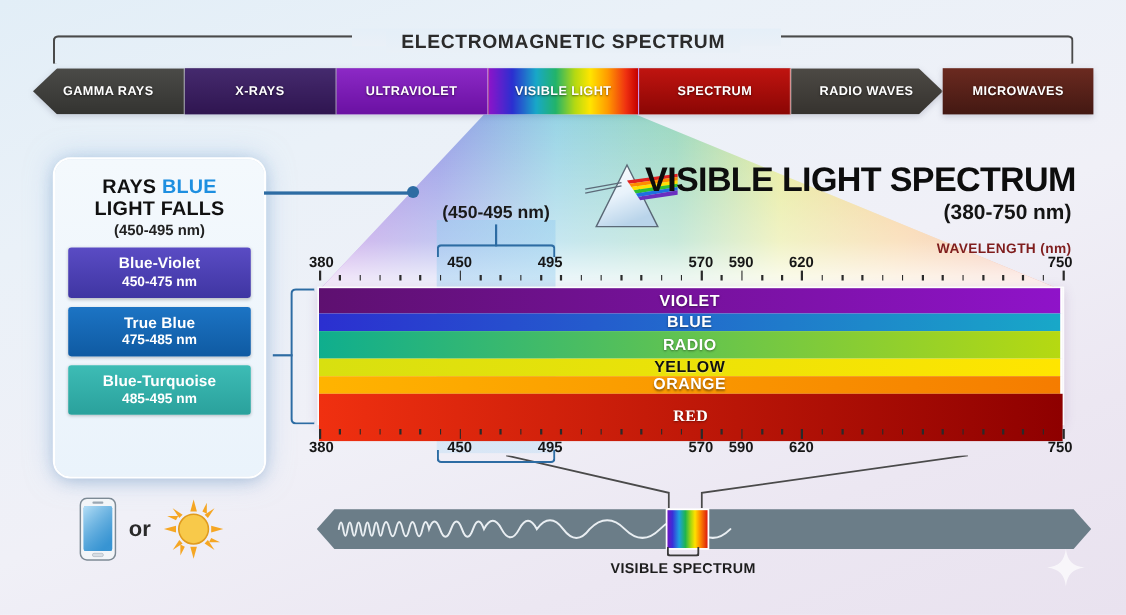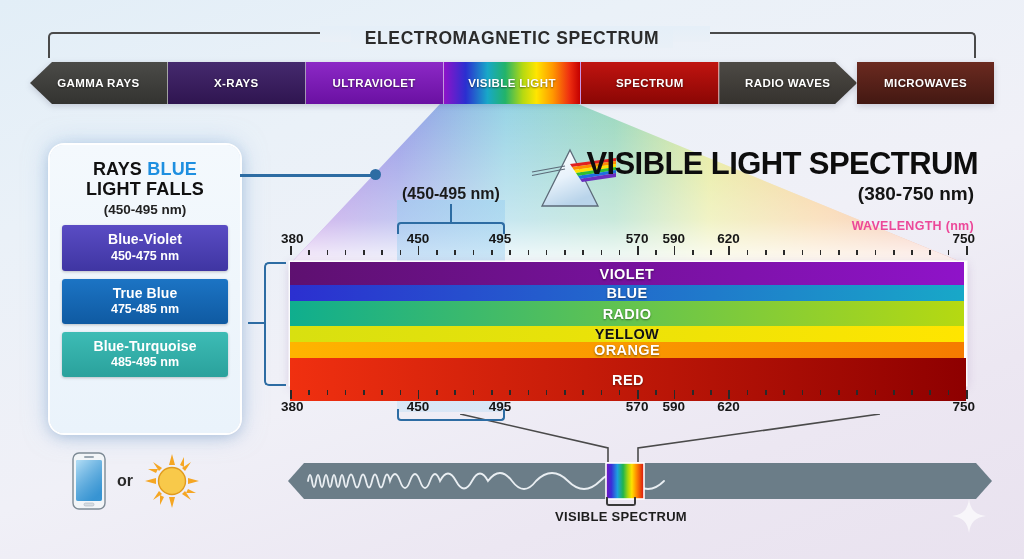--- a/index.html
+++ b/index.html
@@ -84,39 +84,39 @@
 
   .vls-title {
     position:absolute; right:46px; top:146px; font-size:31px; font-weight:800;
     letter-spacing:-.6px; color:#0d0d0d; z-index:6; white-space:nowrap;
   }
   .vls-sub {
     position:absolute; right:50px; top:183px; font-size:19px; font-weight:700; color:#141414; z-index:6;
   }
   .wl-label {
     position:absolute; right:50px; top:219px; font-size:12.5px; font-weight:700;
-    letter-spacing:.3px; color:#ec4899; z-index:6;
+    letter-spacing:.3px; color:#7f1d1d; z-index:6;
   }
 
   
   .blue-col {
     position:absolute; top:200px; height:212px;
     background:linear-gradient(180deg,rgba(150,205,240,.48),rgba(168,215,245,.30));
     z-index:1;
   }
 
   
   .spec-wrap { position:absolute; left:290px; top:262px; width:676px; height:123px; z-index:4; }
   .spec-bar {
     position:absolute; inset:0; display:flex;
     box-shadow:0 0 0 1.5px rgba(255,255,255,.9), 0 2px 10px rgba(120,60,140,.25);
     flex-direction:column;
   }
   .spec-seg { position:relative; display:flex; align-items:center; justify-content:center; border-right:2px solid #fff; }
-  .spec-seg:last-child { border-right:none; }
+  .spec-seg:last-child { border-right:none;font-family:Liberation Serif, serif; }
   .spec-seg span {
     font-size:14.5px; font-weight:800; letter-spacing:.4px; color:#fff;
     text-shadow:0 1px 2px rgba(0,0,0,.45); z-index:2; white-space:nowrap;
   }
   .spec-seg.dark span { color:#111; text-shadow:0 1px 1px rgba(255,255,255,.35); }
 
   .axis { position:absolute; left:290px; width:676px; height:1px; z-index:5; }
   .axis.top { top:254px; }
   .axis.bot { top:390px; }
   .tick { position:absolute; width:1.6px; background:#2a2a2a; }
@@ -140,21 +140,21 @@
     border:2.6px solid #2d6ca3; border-top:none; border-radius:0 0 4px 4px; z-index:6;
   }
   .left-brk {
     position:absolute; left:264px; top:262px; width:22px; height:124px;
     border:2.2px solid #2d6ca3; border-right:none; border-radius:5px 0 0 5px; z-index:5;
   }
   .left-brk-stem { position:absolute; left:248px; top:322px; width:18px; height:2.2px; background:#2d6ca3; z-index:5; }
 
   
   .dev-row { position:absolute; left:72px; top:452px; display:flex; align-items:center; gap:11px; z-index:5; }
-  .dev-or { font-size:16px; font-weight:700; color:#2a2a2a; }
+  .dev-or { font-size:20px; font-weight:700; color:#2a2a2a; }
 
   .wave-wrap { position:absolute; left:288px; top:459px; width:704px; height:44px; z-index:4; }
   .vs-brk {
     position:absolute; left:606px; top:497px; width:30px; height:9px;
     border:2px solid #3a3a3a; border-top:none; border-radius:0 0 3px 3px; z-index:6;
   }
   .vs-label {
     position:absolute; left:621px; top:509px; transform:translateX(-50%);
     font-size:13px; font-weight:700; letter-spacing:.3px; color:#1d1d1d; z-index:6; white-space:nowrap;
   }

